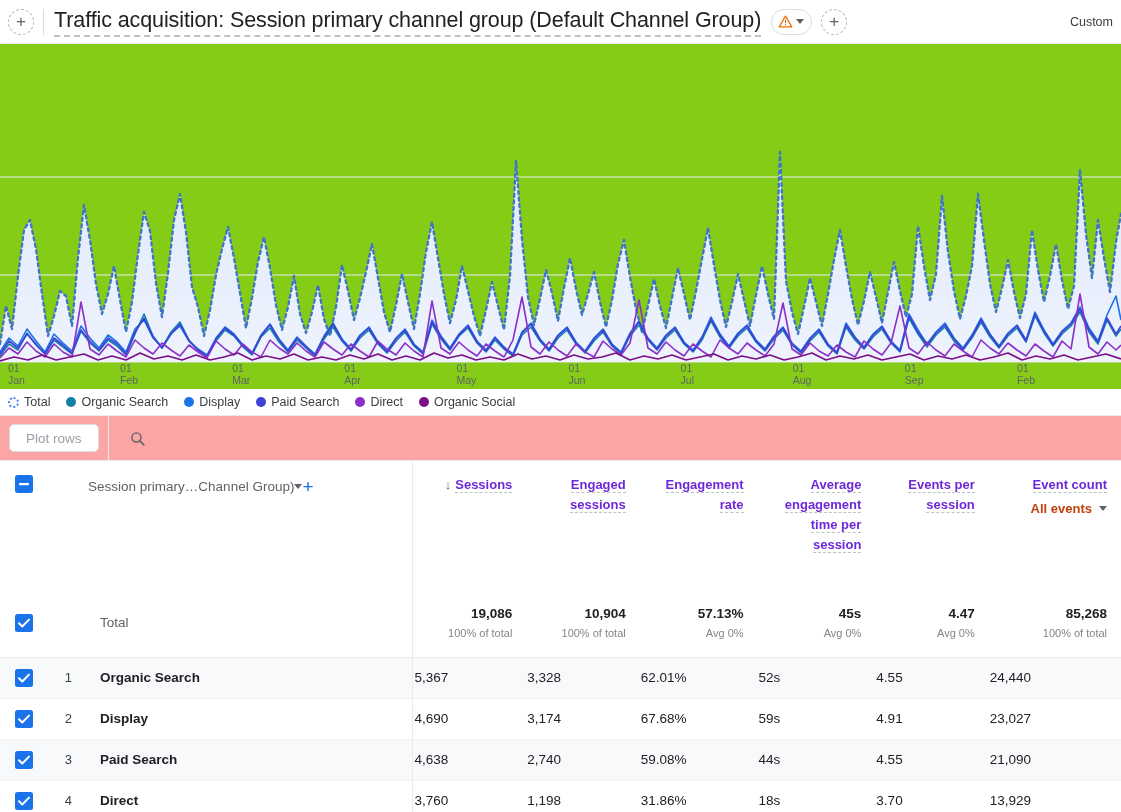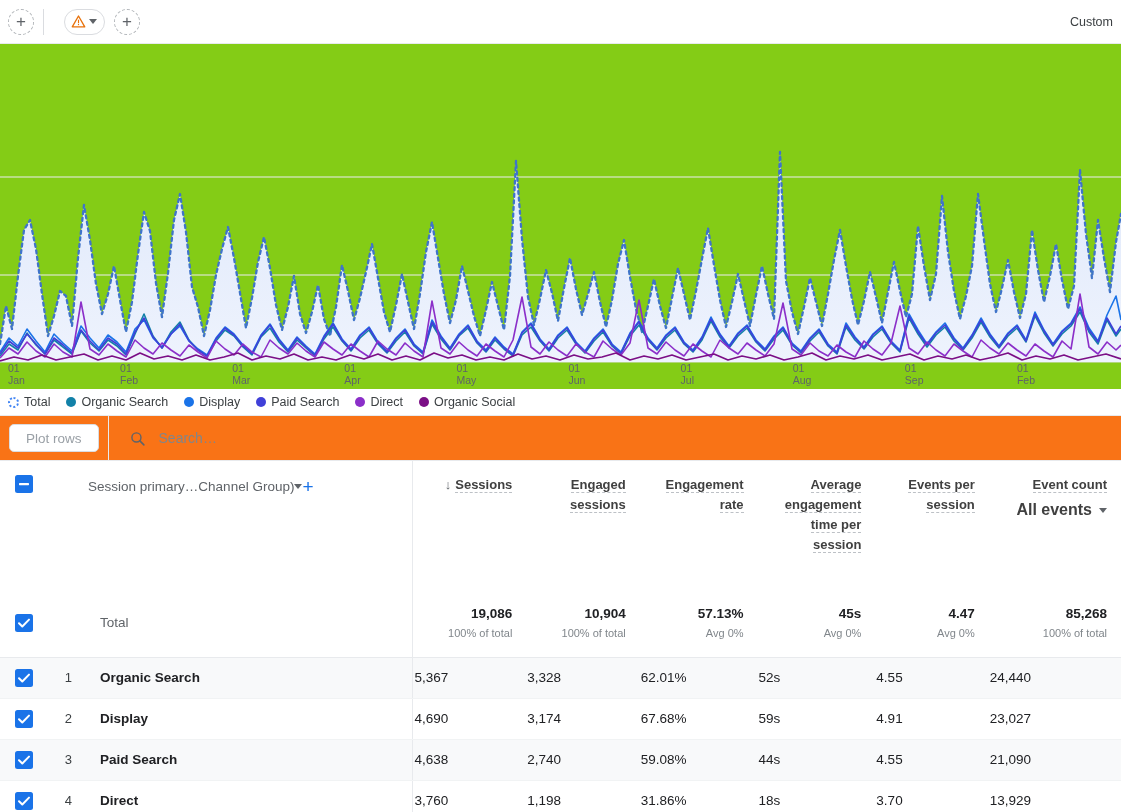--- a/index.html
+++ b/index.html
@@ -136,21 +136,21 @@
   .leg-label { font-size: 12.5px; color: #3c4043; }
 
   
   .toolbar {
     height: 46px;
     width: 1121px;
     border-top: 1px solid #e8eaed;
     border-bottom: 1px solid #e8eaed;
     display: flex;
     align-items: center;
-    background: #f97316;
+    background: #fca5a5;
   }
   .plot-rows-btn {
     margin-left: 9px;
     height: 28px;
     padding: 0 16px;
     border: 1px solid #dadce0;
     border-radius: 5px;
     background: #fff;
     color: #9aa0a6;
     font-size: 13.5px;
@@ -195,38 +195,38 @@
     vertical-align: top;
     font-weight: 400;
   }
   .hdr-metric {
     text-align: right;
     padding: 14px 14px 0 6px;
     vertical-align: top;
   }
   .hdr-metric .mtxt {
     font-size: 13px;
-    color: #404040;
+    color: #6d28d9;
     line-height: 20px;
     display: inline;
     border-bottom: 1px dashed #bdc1c6;
     cursor: pointer;
   }
   .hdr-metric.border-left { border-left: 1px solid #e8eaed; }
   .sort-arrow {
     font-size: 13px; color: #5f6368;
     margin-right: 4px;
   }
   .all-events {
     display: flex; align-items: center; justify-content: flex-end;
     gap: 7px;
     margin-top: 6px;
     cursor: pointer;
   }
-  .all-events .ae-txt { font-size: 16px; color: #404040; }
+  .all-events .ae-txt { font-size: 13px; color: #c2410c; }
   .ae-caret {
     width: 0; height: 0;
     border-left: 4px solid transparent;
     border-right: 4px solid transparent;
     border-top: 5px solid #5f6368;
   }
 
   .dim-header {
     display: flex; align-items: center;
     padding-top: 4px;
@@ -300,20 +300,21 @@
   }
   .cellv.border-left { border-left: 1px solid #e8eaed; }
 </style>
 </head>
 <body>
 
 <div class="topbar">
   <div class="add-circle">+</div>
   <div class="vdivider"></div>
   <div class="title-wrap">
+    <span class="page-title">Traffic acquisition: Session primary channel group (Default Channel Group)</span>
     <div class="warn-pill">
       <svg class="warn-tri" viewBox="0 0 24 24">
         <path d="M12 3.2 L22 20.5 H2 Z" fill="none" stroke="#e8710a" stroke-width="2.1" stroke-linejoin="round"></path>
         <rect x="11.1" y="9.2" width="1.8" height="5.6" fill="#e8710a"></rect>
         <rect x="11.1" y="16" width="1.8" height="1.9" fill="#e8710a"></rect>
       </svg>
       <span class="caret"></span>
     </div>
     <div class="add-circle-2">+</div>
   </div>
@@ -423,21 +424,20 @@
   </div>
 
 <div class="toolbar">
   <button class="plot-rows-btn">Plot rows</button>
   <div class="toolbar-div"></div>
   <div class="search-box">
     <svg class="search-icon" viewBox="0 0 24 24">
       <circle cx="10.5" cy="10.5" r="6.4" fill="none" stroke="#5f6368" stroke-width="2"></circle>
       <line x1="15.3" y1="15.3" x2="21" y2="21" stroke="#5f6368" stroke-width="2.2" stroke-linecap="round"></line>
     </svg>
-    <input class="search-input" type="text" placeholder="Search…" style="">
   </div>
 </div>
 
 <table class="tbl">
   <colgroup>
     <col class="c-check">
       <col class="c-rank">
       <col class="c-dim">
     <col class="c-m">
       <col class="c-m">

